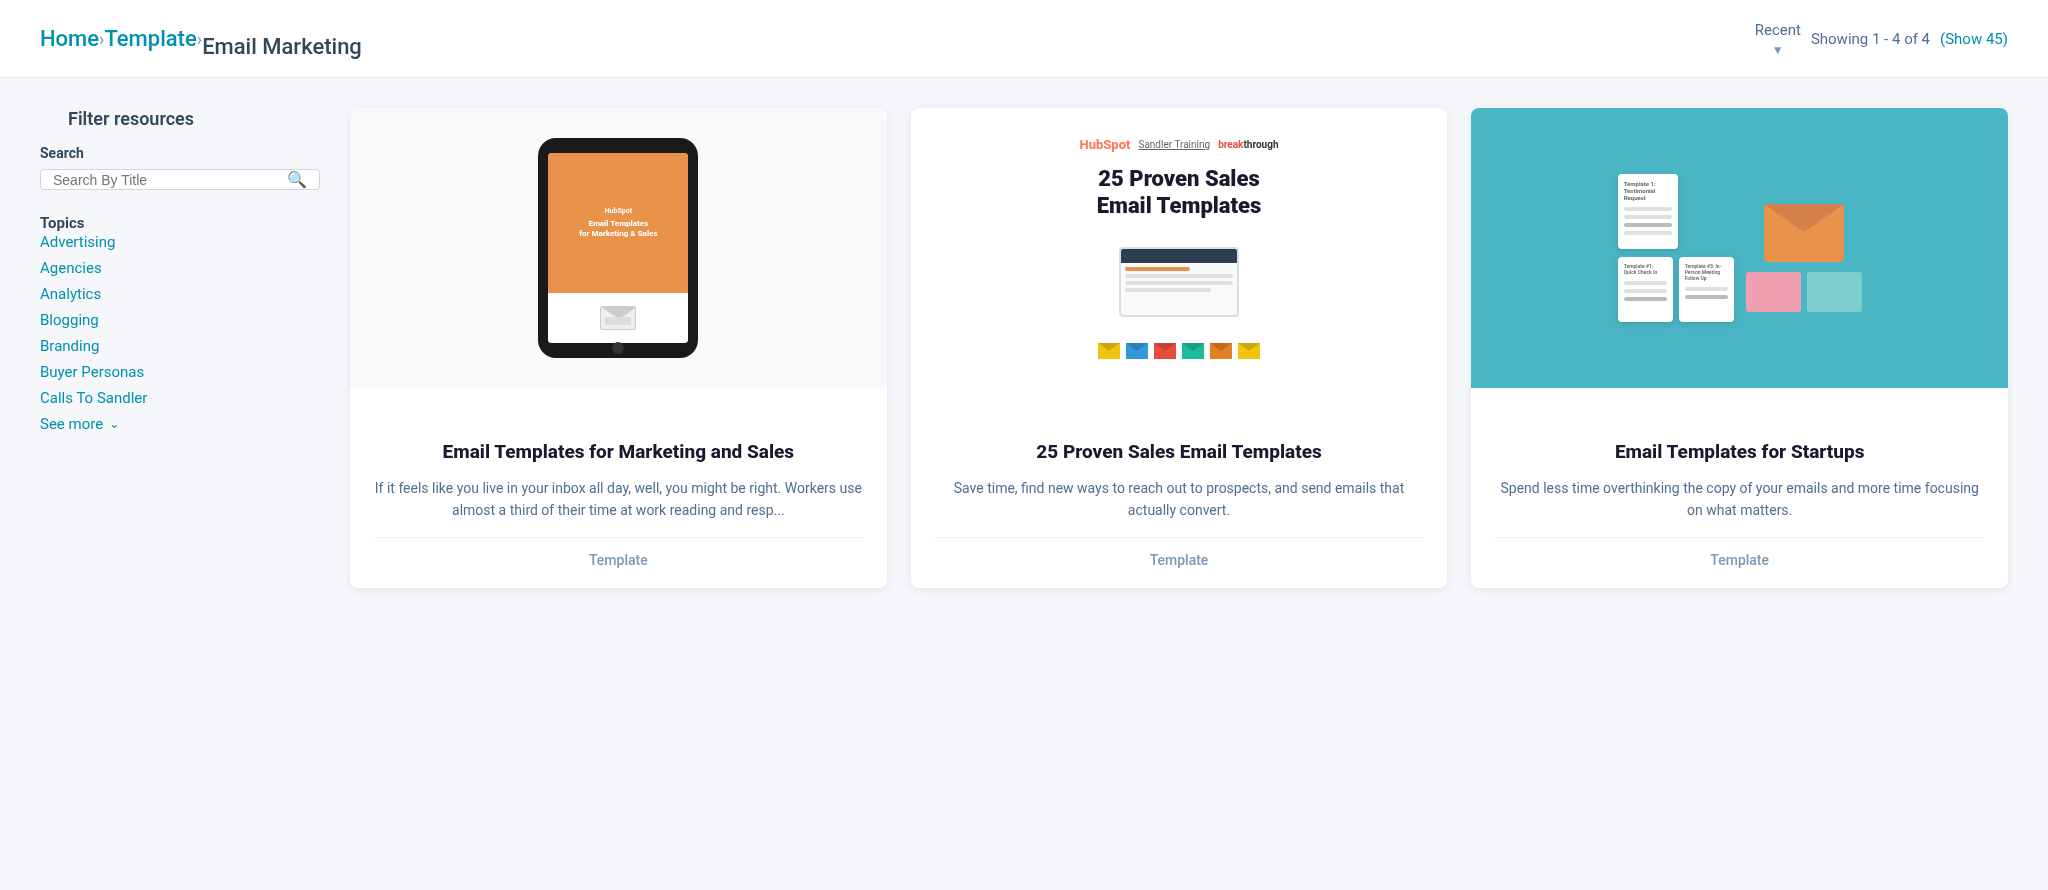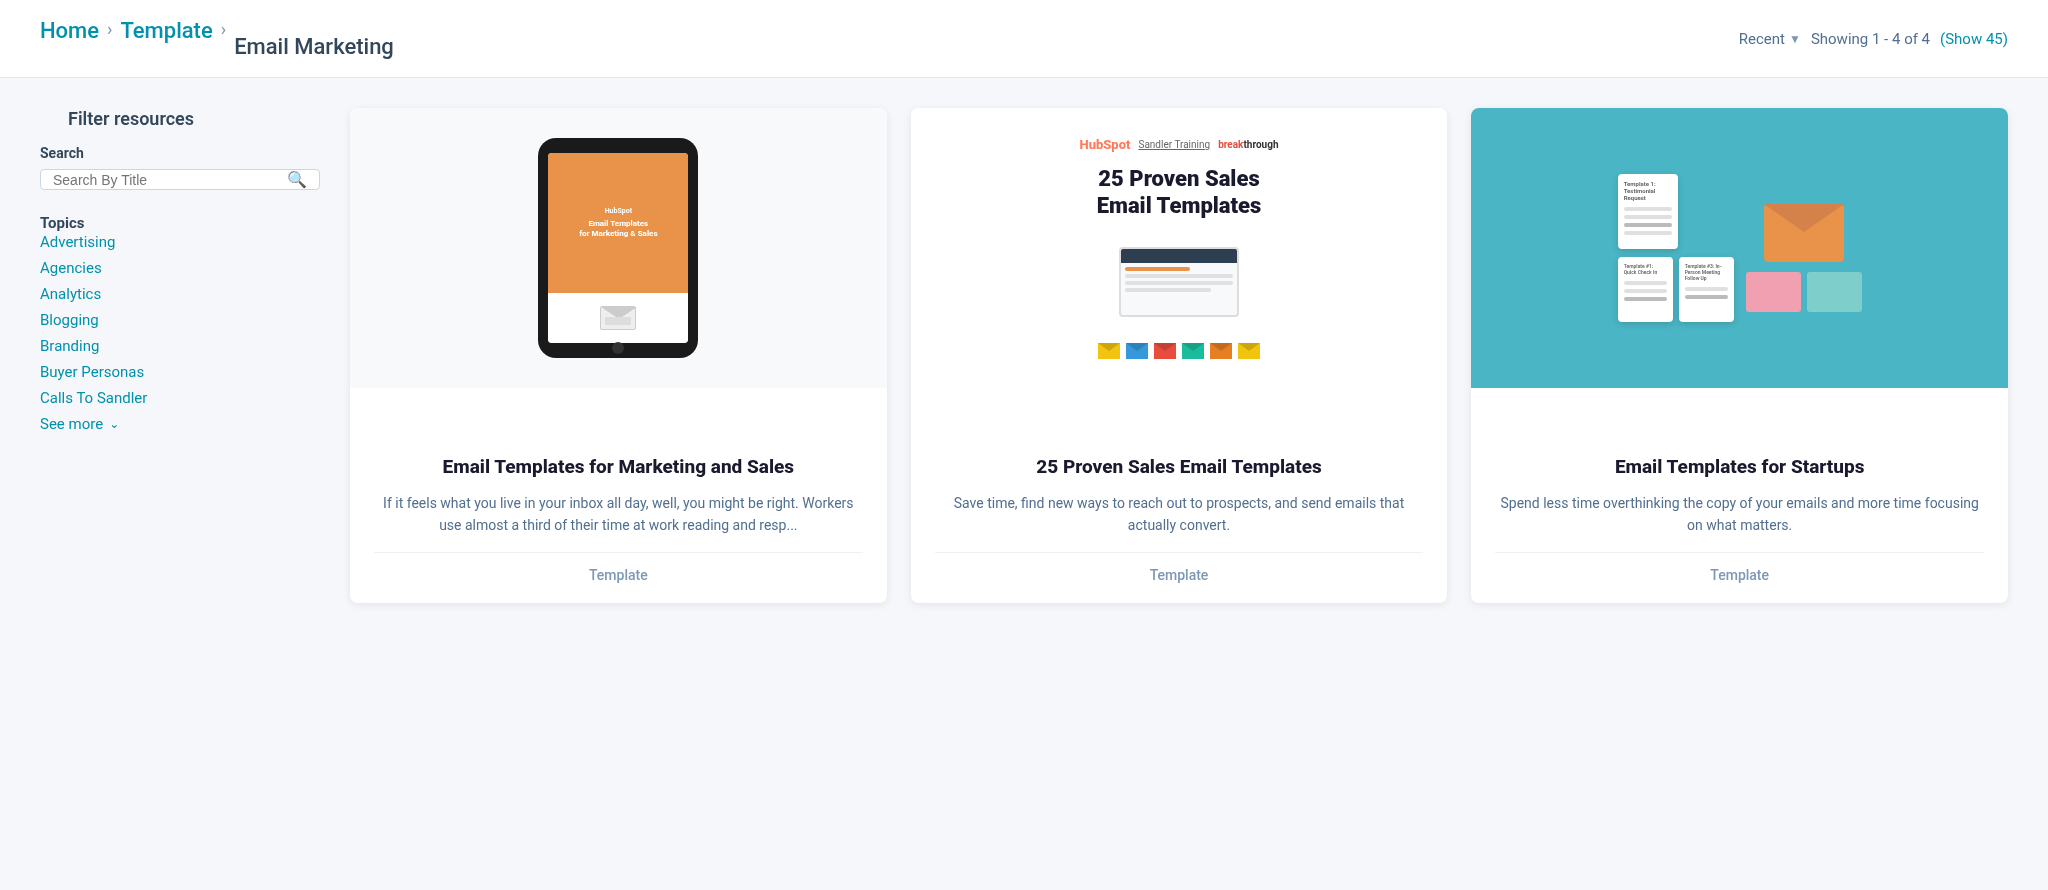--- a/index.html
+++ b/index.html
@@ -14,22 +14,21 @@
     .header {
       display: flex;
       align-items: center;
       justify-content: space-between;
       padding: 18px 40px;
       background: #fff;
       border-bottom: 1px solid #e5e8f0;
     }
     .breadcrumb {
       display: flex;
-      align-items: flex-start;
-      gap: 8px;
+      align-items: center;
       font-size: 22px;
     }
     .breadcrumb a {
       color: #0091ae;
       text-decoration: none;
       font-weight: 500;
     }
     .breadcrumb .sep {
       color: #7c98b6;
       font-size: 18px;
@@ -46,20 +45,21 @@
       font-size: 15px;
       color: #516f90;
     }
     .sort-btn {
       display: flex;
       align-items: center;
       gap: 4px;
       color: #516f90;
       cursor: pointer;
       font-size: 15px;
+      flex-direction: column;
     }
     .sort-btn .arrow {
       color: #7c98b6;
       font-size: 12px;
     }
     .show-all-link {
       color: #0091ae;
       cursor: pointer;
     }
 
@@ -147,21 +147,20 @@
     }
     .card {
       background: #fff;
       border-radius: 8px;
       box-shadow: 0 2px 8px rgba(0,0,0,0.08);
       flex: 1;
       min-width: 0;
       display: flex;
       flex-direction: column;
       overflow: hidden;
-      gap: 15px;
     }
     .card-image {
       width: 100%;
       height: 280px;
       display: flex;
       align-items: center;
       justify-content: center;
       background: #f8f9fa;
       overflow: hidden;
     }
@@ -478,21 +477,21 @@
                   </div>
                 </div>
               </div>
             </div>
             <div class="tablet-home-btn"></div>
           </div>
         </div>
       </div>
       <div class="card-content">
         <div class="card-title">Email Templates for Marketing and Sales</div>
-        <div class="card-desc">If it feels what you live in your inbox all day, well, you might be right. Workers use almost a third of their time at work reading and resp...</div>
+        <div class="card-desc">If it feels like you live in your inbox all day, well, you might be right. Workers use almost a third of their time at work reading and resp...</div>
         <div class="card-type">Template</div>
       </div>
     </div>
 
     <div class="card">
       <div class="card-image" style="background:#fff;padding:16px;flex-direction:column;gap:10px;">
         <div style="display:flex;align-items:center;gap:8px;margin-bottom:4px;">
           <span class="hubspot-logo">HubSpot</span>
           <span class="sandler-logo">Sandler Training</span>
           <span class="breakthrough-logo" style="color:#e74c3c;">break<span style="color:#333;">through</span></span>

